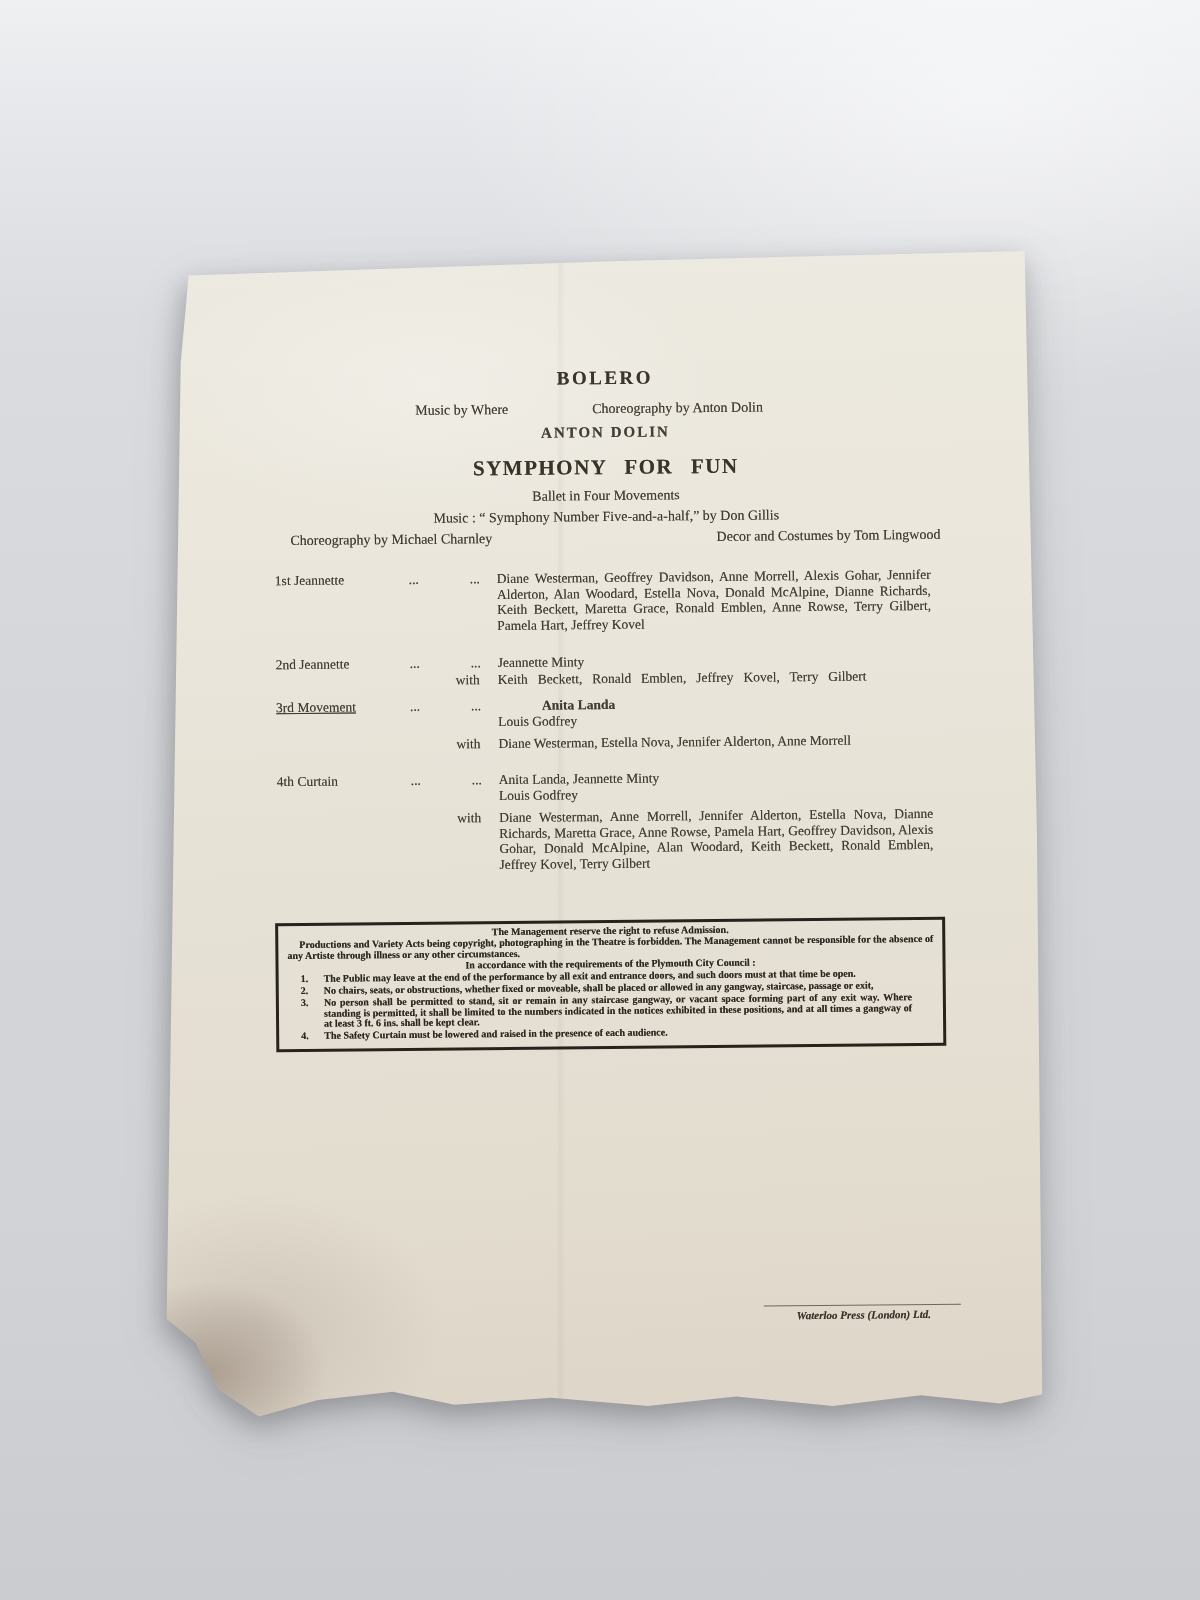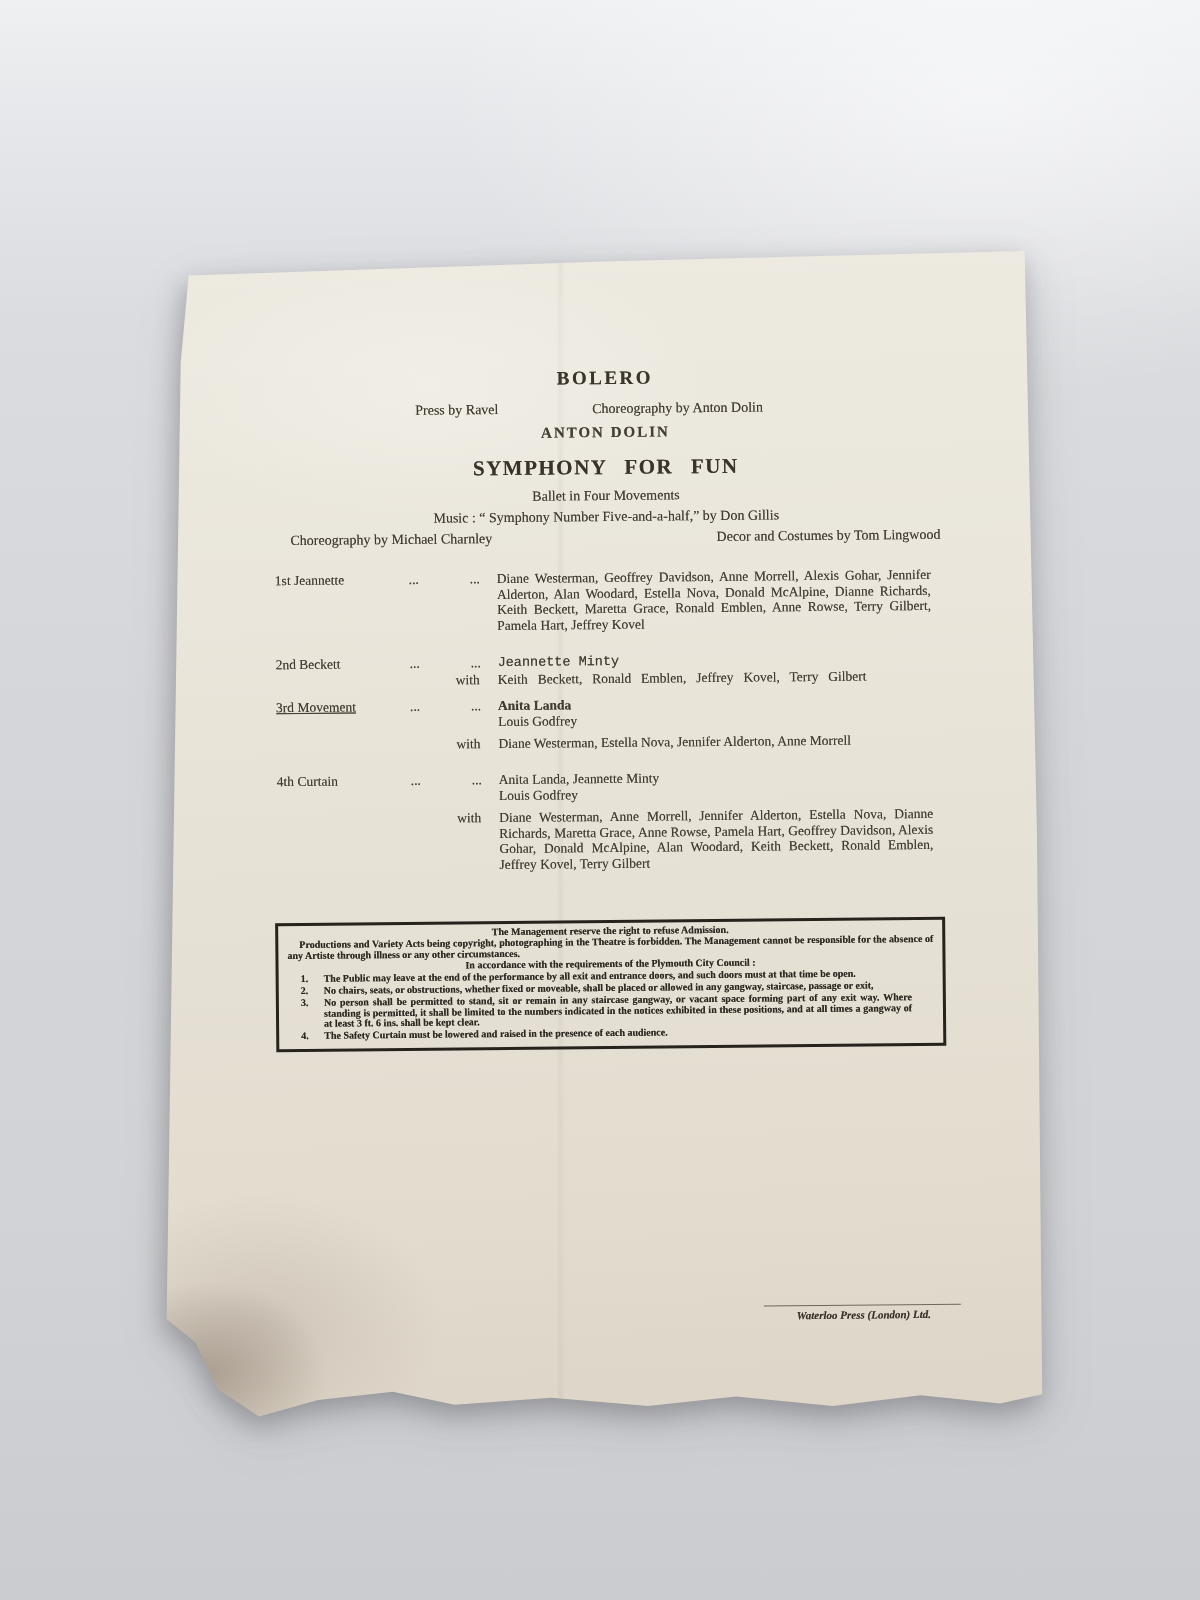--- a/index.html
+++ b/index.html
@@ -69,21 +69,21 @@
 </style>
 </head>
 <body>
 
 <div class="paper-wrap">
   <div class="paper">
     <div class="content">
 
       <div class="abs center bolero-title">BOLERO</div>
       <div class="abs credit-row" style="top:156px;left:0;width:680px;">
-        <span style="left:150px;">Press by Ravel</span>
+        <span style="left:150px;">Music by Where</span>
         <span style="left:327px;">Choreography by Anton Dolin</span>
       </div>
       <div class="abs center performer">ANTON DOLIN</div>
 
       <div class="abs center sym-title">SYMPHONY FOR FUN</div>
       <div class="abs center sym-sub">Ballet in Four Movements</div>
       <div class="abs center sym-music">Music : “ Symphony Number Five-and-a-half,” by Don Gillis</div>
       <div class="abs credit-row" style="top:285px;left:0;width:680px;">
         <span style="left:24px;">Choreography by Michael Charnley</span>
         <span style="right:6px;">Decor and Costumes by Tom Lingwood</span>
@@ -92,33 +92,33 @@
       <div class="movements">
 
         <div>
           <span class="mv-label" style="top:5px;">1st Jeannette</span>
           <span class="d1" style="top:5px;">...</span>
           <span class="d2" style="top:5px;">...</span>
           <div class="cast" style="top:5px;">Diane Westerman, Geoffrey Davidson, Anne Morrell, Alexis Gohar, Jennifer Alderton, Alan Woodard, Estella Nova, Donald McAlpine, Dianne Richards, Keith Beckett, Maretta Grace, Ronald Emblen, Anne Rowse, Terry Gilbert, Pamela Hart, Jeffrey Kovel</div>
         </div>
 
         <div>
-          <span class="mv-label" style="top:89px;">2nd Beckett</span>
+          <span class="mv-label" style="top:89px;">2nd Jeannette</span>
           <span class="d1" style="top:89px;">...</span>
           <span class="d2" style="top:89px;">...</span>
-          <div class="cast-line" style="top:89px;font-family:Liberation Mono, monospace;">Jeannette Minty</div>
+          <div class="cast-line" style="top:89px;">Jeannette Minty</div>
           <span class="with-lab" style="top:106px;">with</span>
           <div class="cast-line ws" style="top:106px;">Keith Beckett, Ronald Emblen, Jeffrey Kovel, Terry Gilbert</div>
         </div>
 
         <div>
           <span class="mv-label" style="top:132px;text-decoration:underline;">3rd Movement</span>
           <span class="d1" style="top:132px;">...</span>
           <span class="d2" style="top:132px;">...</span>
-          <div class="cast-line" style="top:132px;font-weight:bold;">Anita Landa</div>
+          <div class="cast-line" style="top:132px;font-weight:bold;margin-left:44px;">Anita Landa</div>
           <div class="cast-line" style="top:148px;">Louis Godfrey</div>
           <span class="with-lab" style="top:170px;">with</span>
           <div class="cast" style="top:170px;width:420px;">Diane Westerman, Estella Nova, Jennifer Alderton, Anne Morrell</div>
         </div>
 
         <div>
           <span class="mv-label" style="top:206px;">4th Curtain</span>
           <span class="d1" style="top:206px;">...</span>
           <span class="d2" style="top:206px;">...</span>
           <div class="cast-line" style="top:206px;">Anita Landa, Jeannette Minty</div>

